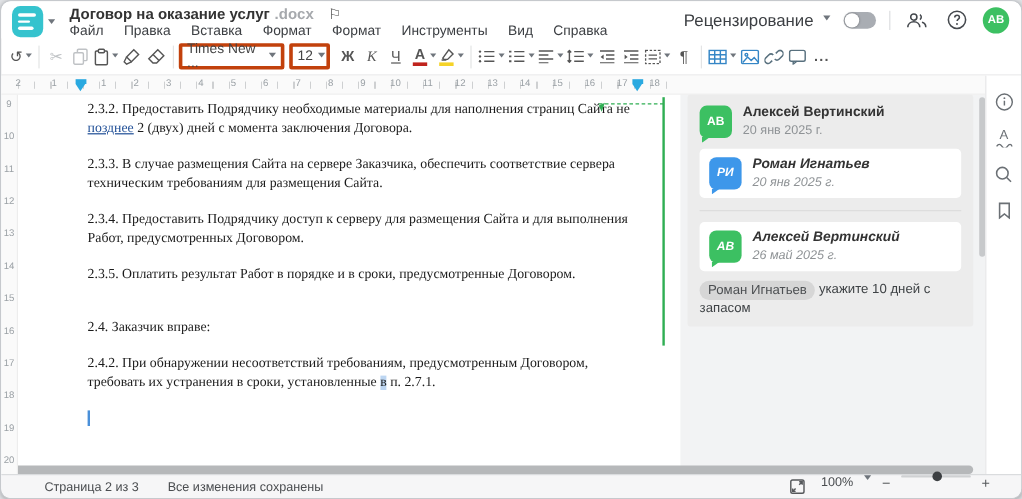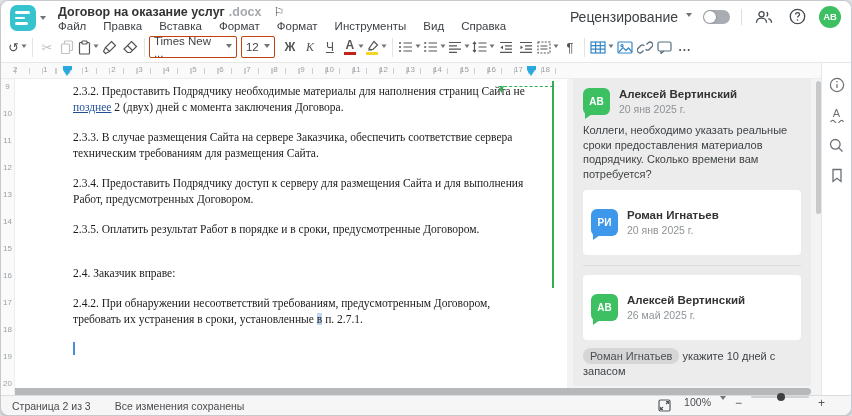--- a/index.html
+++ b/index.html
@@ -30,21 +30,21 @@
 
   
   .toolbar { position:absolute; left:0; top:31px; width:100%; height:31px; border-bottom:1px solid #e6e7e8;
              display:flex; align-items:center; padding:0 6px; }
   .tb { height:24px; min-width:20px; display:flex; align-items:center; justify-content:center;
         border-radius:3px; color:#555; font-size:12px; padding:0 1px; }
   .tb .caret { margin-left:2px; transform:scale(.85); }
   .tsep { width:1px; height:19px; background:#e3e4e5; margin:0 4px; }
   .disabled { color:#bfc2c5 !important; }
   .glyph { font-size:13px; line-height:1; }
-  .combo { border:1px solid #c2410c; border-radius:2px; height:22px; display:flex; align-items:center;
+  .combo { border:3px solid #c2410c; border-radius:2px; height:22px; display:flex; align-items:center;
            padding:0 4px; font-size:11.5px; color:#444; gap:4px; }
   .combo-font { width:88px; justify-content:space-between; }
   .combo-size { width:34px; justify-content:space-between; }
   .combo-style { width:86px; justify-content:space-between; margin:0 4px; }
   .b-bold { font-weight:bold; }
   .b-italic { font-style:italic; font-family:"Liberation Serif", serif; }
   .b-under { text-decoration:underline; }
   .colorbtn { display:flex; flex-direction:column; align-items:center; line-height:1; }
   .colorbtn .bar { width:12px; height:3px; margin-top:1px; }
   svg.ic { display:block; }
@@ -82,38 +82,38 @@
   .comments { position:absolute; left:566px; top:0; width:244px; height:318px; }
   .thread { position:absolute; left:6px; top:0; width:238px; background:#ececec; border-radius:2px; padding:9px 10px 8px; }
   .c-head { display:flex; gap:9px; align-items:flex-start; }
   .c-avatar { width:27px; height:27px; border-radius:6px; position:relative; color:#fff; font-size:10px;
               font-weight:bold; display:flex; align-items:center; justify-content:center; flex:none; }
   .c-avatar::after { content:""; position:absolute; left:2px; bottom:-4px; width:7px; height:5px;
                      background:inherit; clip-path:polygon(0 0,100% 0,0 100%); }
   .c-name { font-size:11.5px; font-weight:bold; color:#333; }
   .c-date { font-size:10.5px; color:#8f9396; margin-top:3px; }
   .c-text { font-size:11px; color:#3f4346; line-height:14.5px; margin-top:8px; }
-  .reply-card { background:#fff; border-radius:4px; padding:19px 8px; margin-top:9px; }
+  .reply-card { background:#fff; border-radius:4px; padding:7px 8px; margin-top:9px;font-style:italic; }
   .c-sep { border:none; border-top:1px solid #dddddd; margin:10px 0 0; }
   .mention { display:inline-block; background:#d6d6d6; border-radius:9px; padding:0.5px 7px; color:#4c4f52; }
 
   
   .v-thumb { position:absolute; left:815px; top:2px; width:5px; height:133px; background:#c7c9cb; border-radius:3px; }
   .h-thumb { position:absolute; left:2px; top:309px; width:808px; height:7px; background:#b6b8ba; border-radius:4px; }
 
   
   .right-panel { position:absolute; right:0; top:62px; width:30px; height:334px; background:#fff; border-left:1px solid #e6e7e8;
                  display:flex; flex-direction:column; align-items:center; padding-top:12px; gap:10px; }
   .rp-btn { width:22px; height:20px; display:flex; align-items:center; justify-content:center; color:#6b7075; }
   .spell-wrap { display:flex; flex-direction:column; align-items:center; line-height:1; }
   .spell-wrap b { font-size:11px; color:#6b7075; font-weight:normal; }
 
   
   .statusbar { position:absolute; left:0; bottom:0; width:100%; height:20px; background:#f6f6f7;
-               border-top:1px solid #dadcde; display:flex; align-items:center; font-size:10.5px; color:#4a4d50; }
+               border-top:1px solid #dadcde; display:flex; align-items:center; font-size:10.5px; color:#4a4d50;padding-left:25px; }
   .sb-left { display:flex; gap:24px; padding-left:11px; }
   .sb-right { margin-left:auto; display:flex; align-items:flex-start; gap:9px; padding-right:26px; }
   .zoom-track { width:58px; height:2px; background:#cfd1d3; border-radius:1px; position:relative; }
   .zoom-knob { position:absolute; left:26px; top:-3px; width:8px; height:8px; border-radius:50%; background:#3d4043; }
   .sb-math { font-size:12px; color:#55585b; }
 </style>
 </head>
 <body>
 
 <div class="window">
@@ -363,21 +363,20 @@
     <div class="comments">
       <div class="thread">
 
         <div class="c-head">
           <span class="c-avatar" style="background:#3cc062">АВ</span>
           <span>
             <div class="c-name">Алексей Вертинский</div>
             <div class="c-date">20 янв 2025 г.</div>
           </span>
         </div>
-        <div class="c-text">Коллеги, необходимо указать реальные сроки предоставления материалов подрядчику. Сколько времени вам потребуется?</div>
 
         <div class="reply-card">
           <div class="c-head">
             <span class="c-avatar" style="background:#3d97ea">РИ</span>
             <span>
               <div class="c-name">Роман Игнатьев</div>
               <div class="c-date">20 янв 2025 г.</div>
             </span>
           </div>
         </div>

